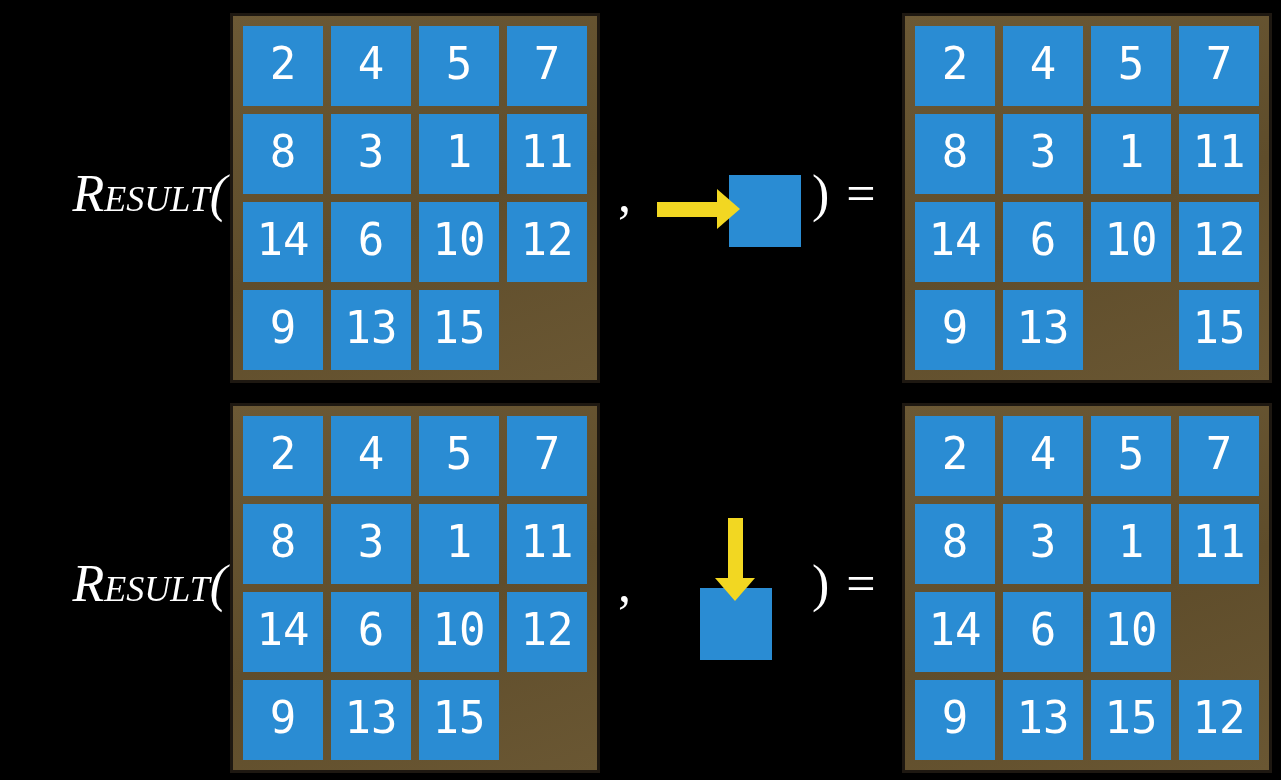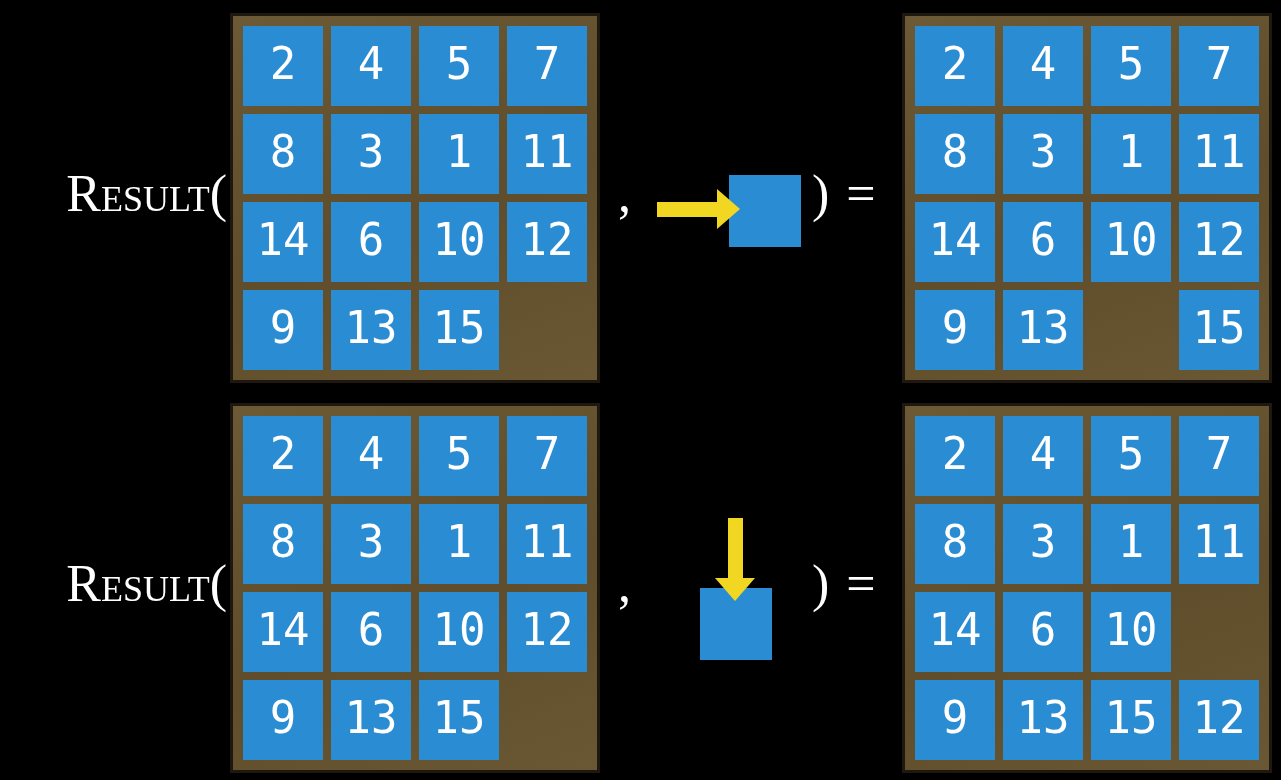--- a/index.html
+++ b/index.html
@@ -24,20 +24,21 @@
   .row-2{top:390px;}
 
   
   .func-label{
     position:absolute;left:0;top:168px;width:227px;
     text-align:right;
     color:var(--white);
     font-size:52px;line-height:1;
     font-variant:small-caps;
     white-space:nowrap;
+    font-style:italic;
   }
   .sep{
     position:absolute;left:618px;top:168px;
     color:var(--white);font-size:52px;line-height:1;
   }
   .closing{
     position:absolute;left:812px;top:168px;
     color:var(--white);font-size:52px;line-height:1;
     letter-spacing:2px;white-space:nowrap;
   }

